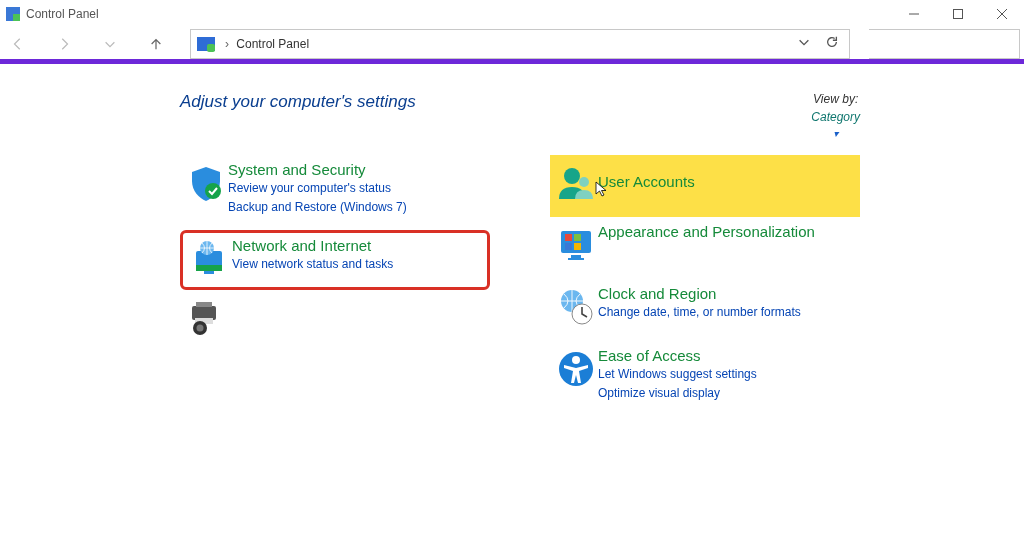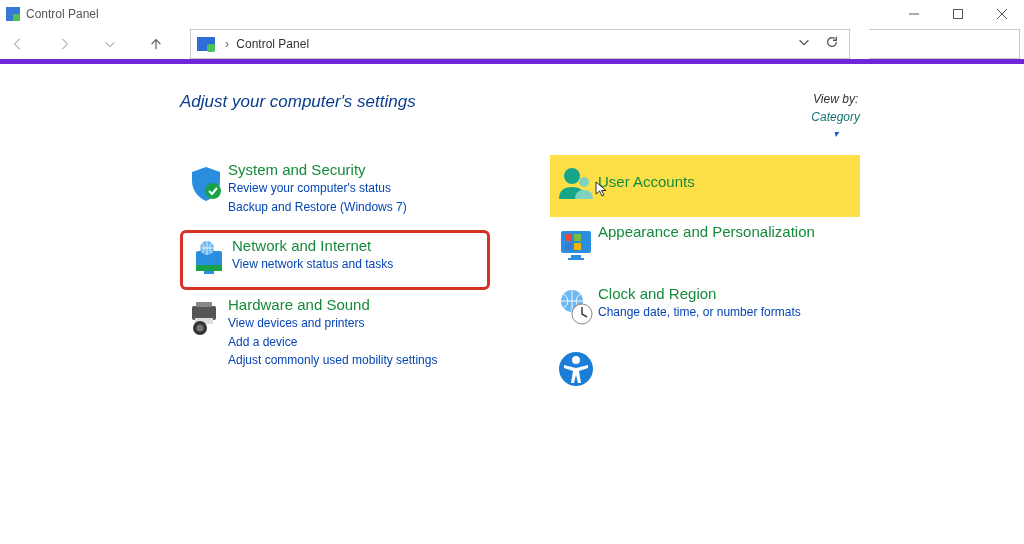--- a/index.html
+++ b/index.html
@@ -277,26 +277,20 @@
       <div class="cat">
         <div class="iconbox">
           <svg width="40" height="40" viewBox="0 0 40 40">
             <rect x="6" y="8" width="24" height="14" rx="2" fill="#555"></rect>
             <rect x="10" y="4" width="16" height="5" fill="#888"></rect>
             <rect x="9" y="20" width="18" height="6" fill="#ddd"></rect>
             <circle cx="14" cy="30" r="7" fill="#333"></circle>
             <circle cx="14" cy="30" r="3.5" fill="#777"></circle>
           </svg>
         </div>
-        <div class="text">
-          <div class="title">Hardware and Sound</div>
-          <span class="link">View devices and printers</span>
-          <span class="link">Add a device</span>
-          <span class="link">Adjust commonly used mobility settings</span>
-        </div>
       </div>
 
 
     </div>
 
     <div class="col">
 
       <div class="cat highlight-blue">
         <div class="iconbox">
           <svg width="40" height="40" viewBox="0 0 40 40">
@@ -349,17 +343,22 @@
       </div>
 
       <div class="cat">
         <div class="iconbox">
           <svg width="40" height="40" viewBox="0 0 40 40">
             <circle cx="20" cy="20" r="17" fill="#1b7ed6"></circle>
             <circle cx="20" cy="11" r="4" fill="#fff"></circle>
             <path d="M8 16 L20 19 L32 16 L32 19 L23 22 L25 34 L22 34 L20 26 L18 34 L15 34 L17 22 L8 19 Z" fill="#fff"></path>
           </svg>
         </div>
+        <div class="text">
+          <div class="title">Ease of Access</div>
+          <span class="link">Let Windows suggest settings</span>
+          <span class="link">Optimize visual display</span>
+        </div>
       </div>
 
     </div>
   </div>
 </div>
 
 </body></html>

